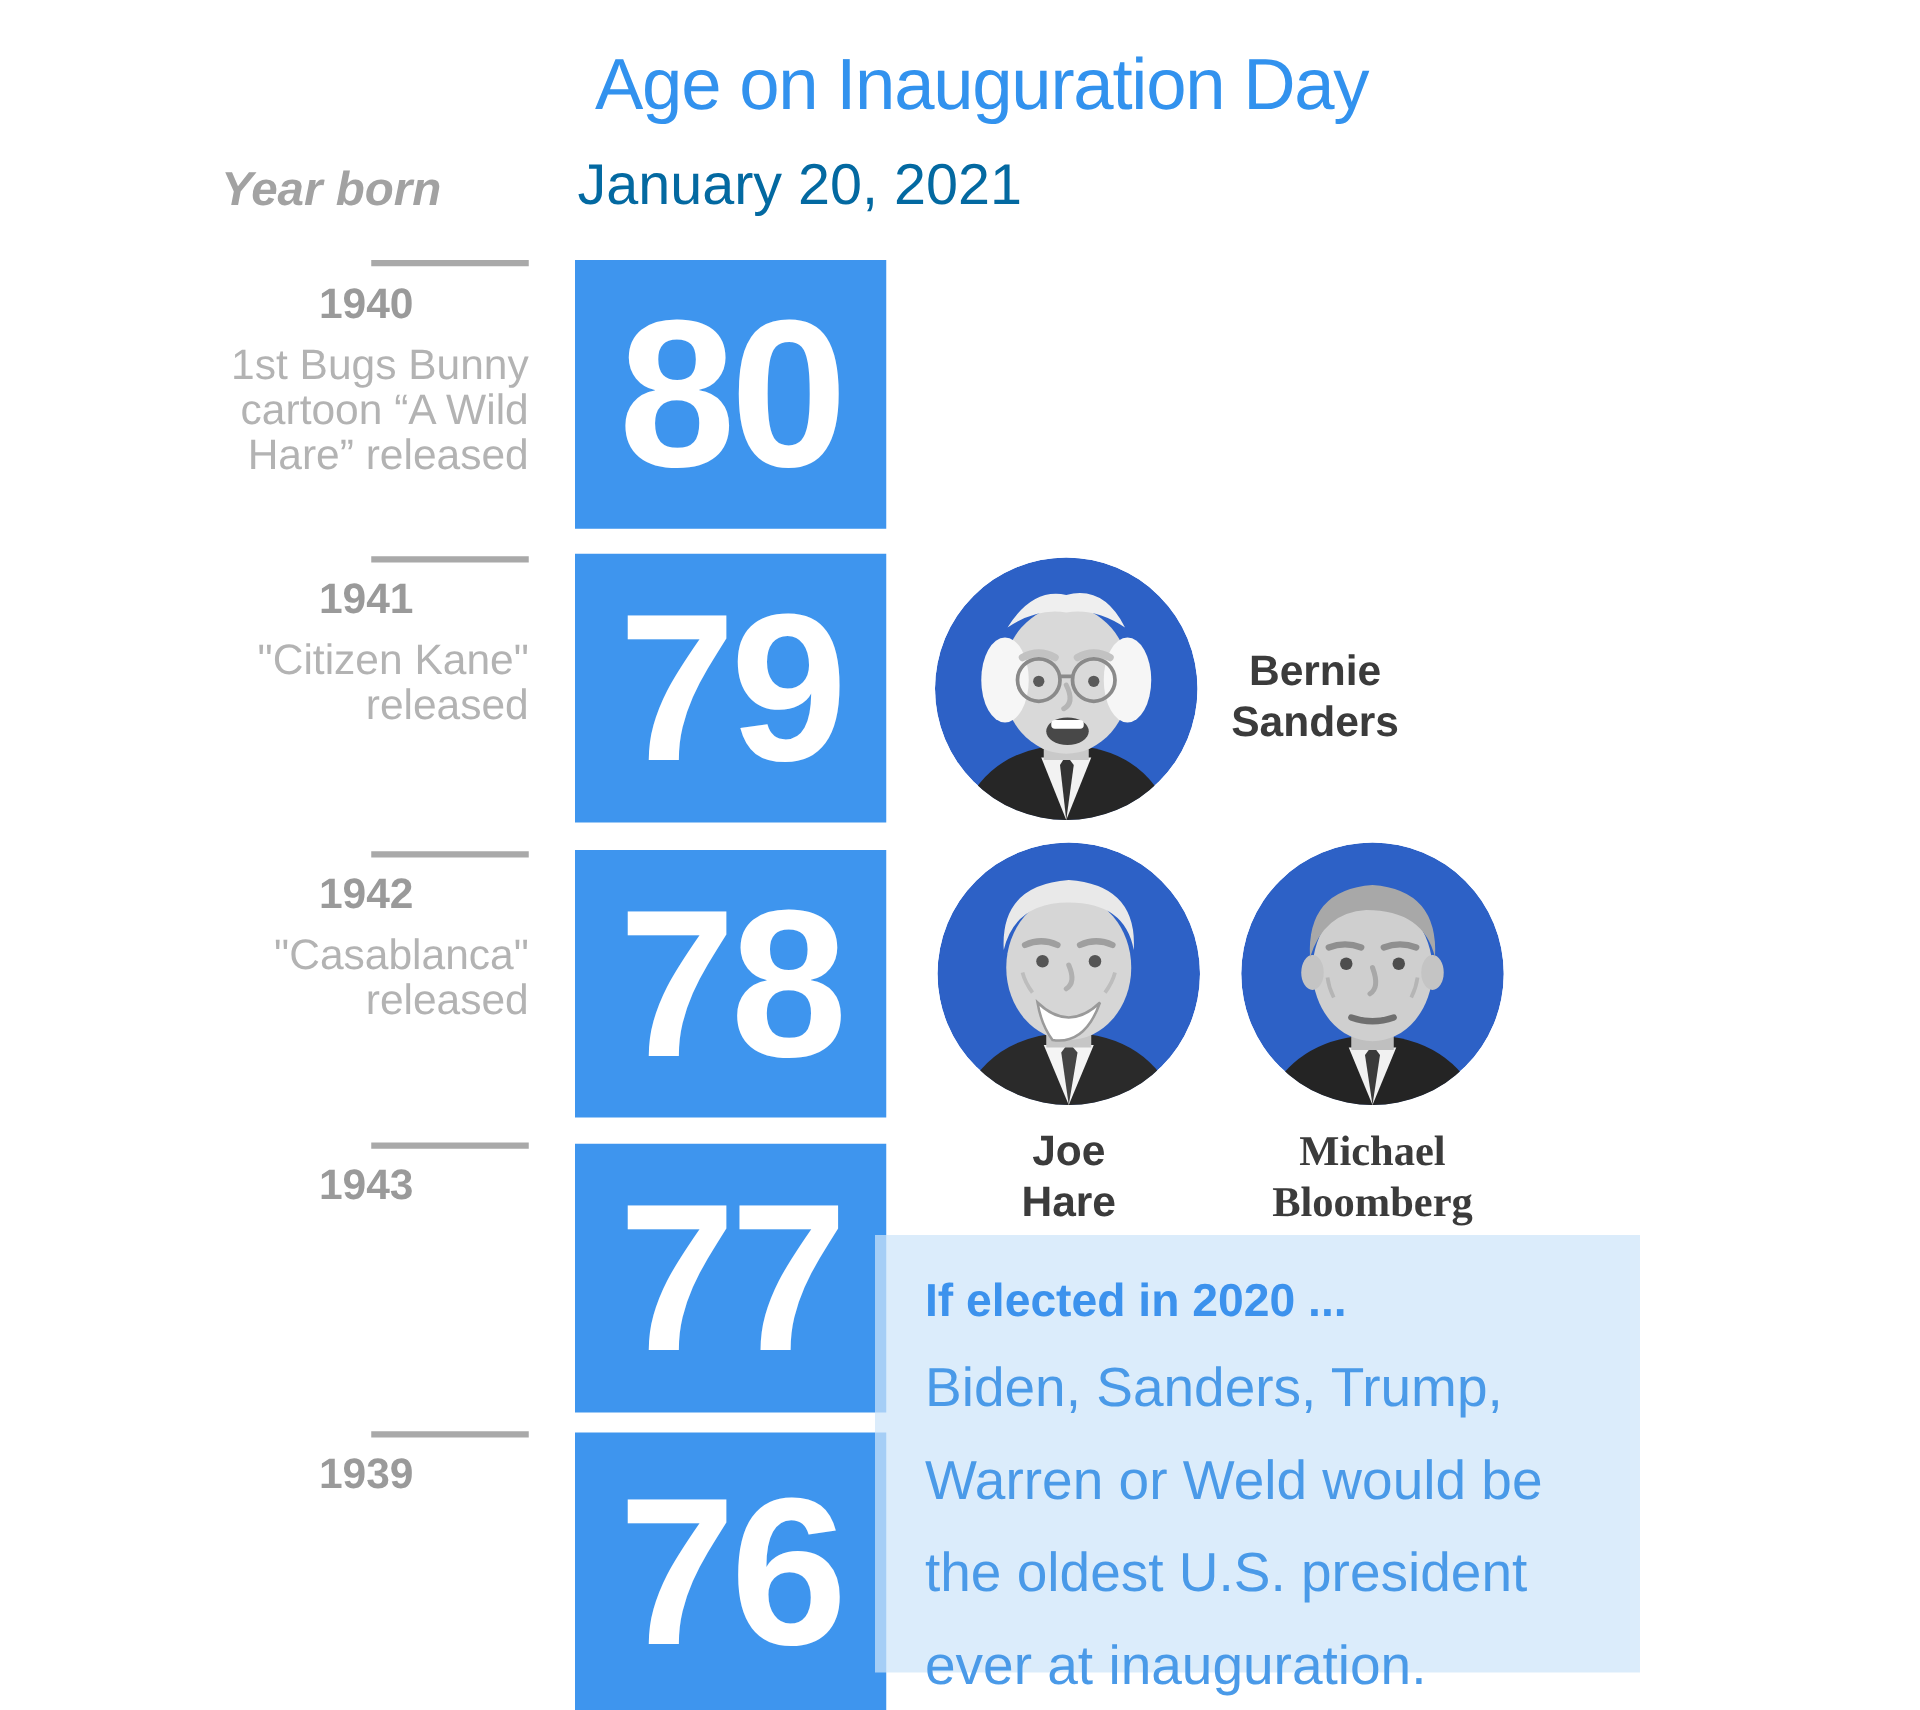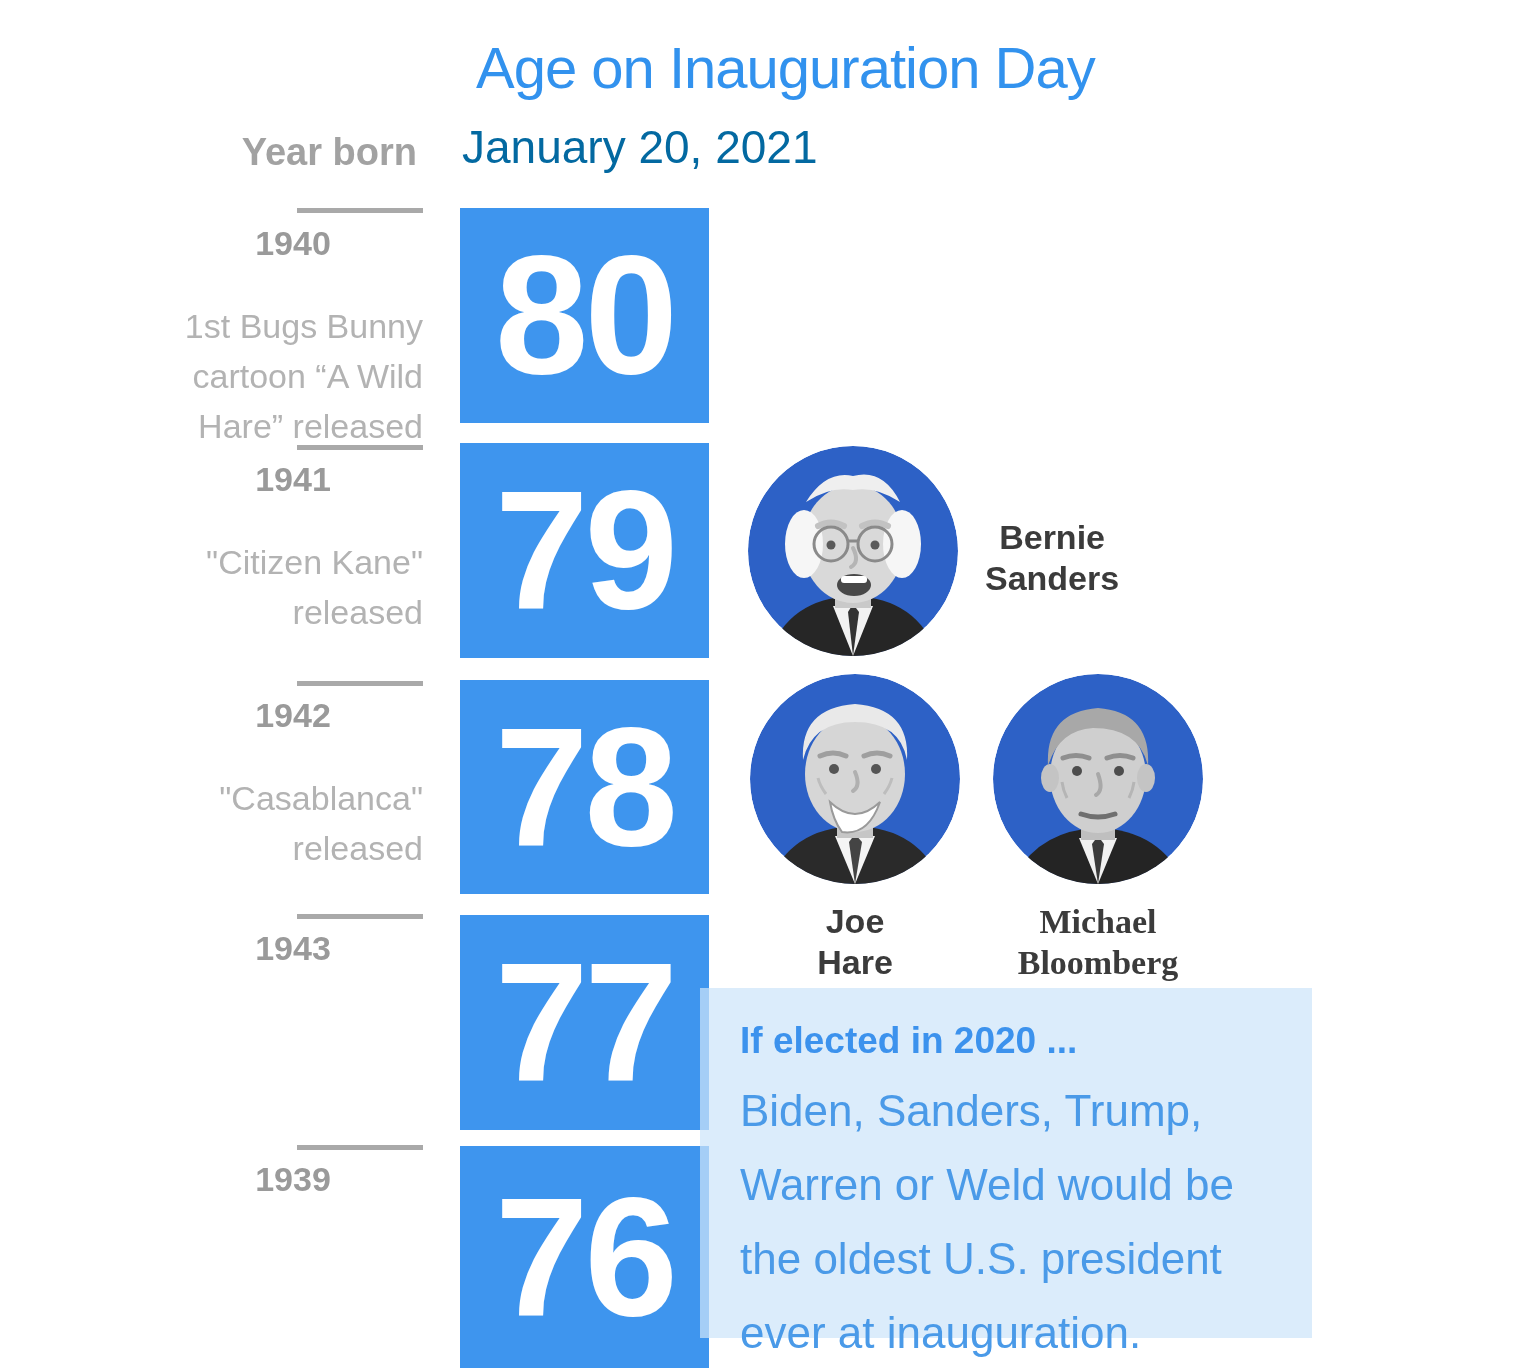--- a/index.html
+++ b/index.html
@@ -8,33 +8,33 @@
     font-family:"Liberation Sans", sans-serif;overflow:hidden;
   }
   .title{
     position:absolute;left:476px;top:34px;font-size:58px;font-weight:normal;
     color:#3292ee;letter-spacing:-1px;white-space:nowrap;
   }
   .subtitle{
     position:absolute;left:462px;top:120px;font-size:46px;color:#0369a1;white-space:nowrap;
   }
   .yearborn{
-    position:absolute;left:177px;top:131px;width:240px;text-align:right;
-    font-size:38px;font-weight:bold;color:#a2a2a2;white-space:nowrap;
+    position:absolute;left:177px;top:131px;width:240px;
+    font-size:38px;font-weight:bold;color:#a2a2a2;white-space:nowrap;font-style:italic;
   }
   .tick{position:absolute;left:297px;width:126px;height:5px;background:#a9a9a9;z-index:2;}
   .t1{top:208px}.t2{top:445px}.t3{top:681px}.t4{top:914px}.t5{top:1145px}
   .ylab{
     position:absolute;left:163px;width:260px;text-align:center;
     font-size:34px;font-weight:bold;color:#9a9a9a;z-index:2;
   }
   .y1{top:224px}.y2{top:460px}.y3{top:696px}.y4{top:929px}.y5{top:1160px}
   .evt{
     position:absolute;left:138px;width:285px;text-align:right;
-    font-size:34px;color:#b3b3b3;line-height:50px;z-index:2;margin-top:27px;
+    font-size:34px;color:#b3b3b3;line-height:36px;z-index:2;
   }
   .e1{top:274px}.e2{top:510px}.e3{top:746px}
   .bar{
     position:absolute;left:460px;width:249px;background:#3e95ee;color:#ffffff;
     display:flex;align-items:center;justify-content:center;
     font-weight:bold;font-size:168px;letter-spacing:-4px;z-index:1;text-align:right;
   }
   .b1{top:208px;height:215px}
   .b2{top:443px;height:215px}
   .b3{top:680px;height:214px}

